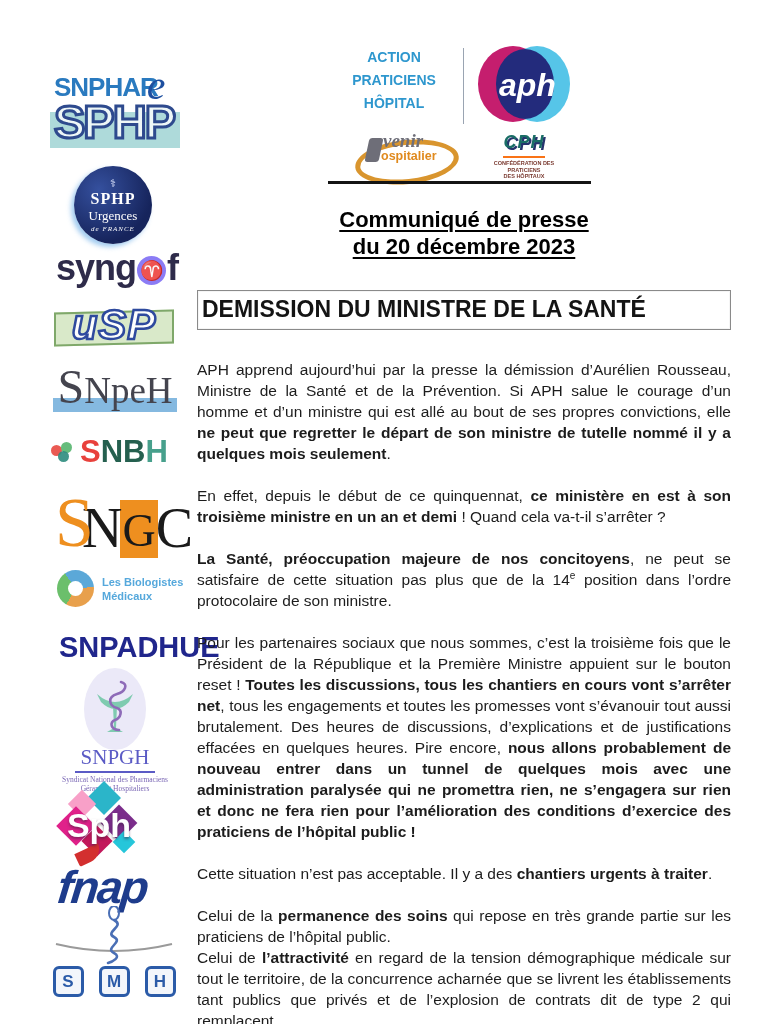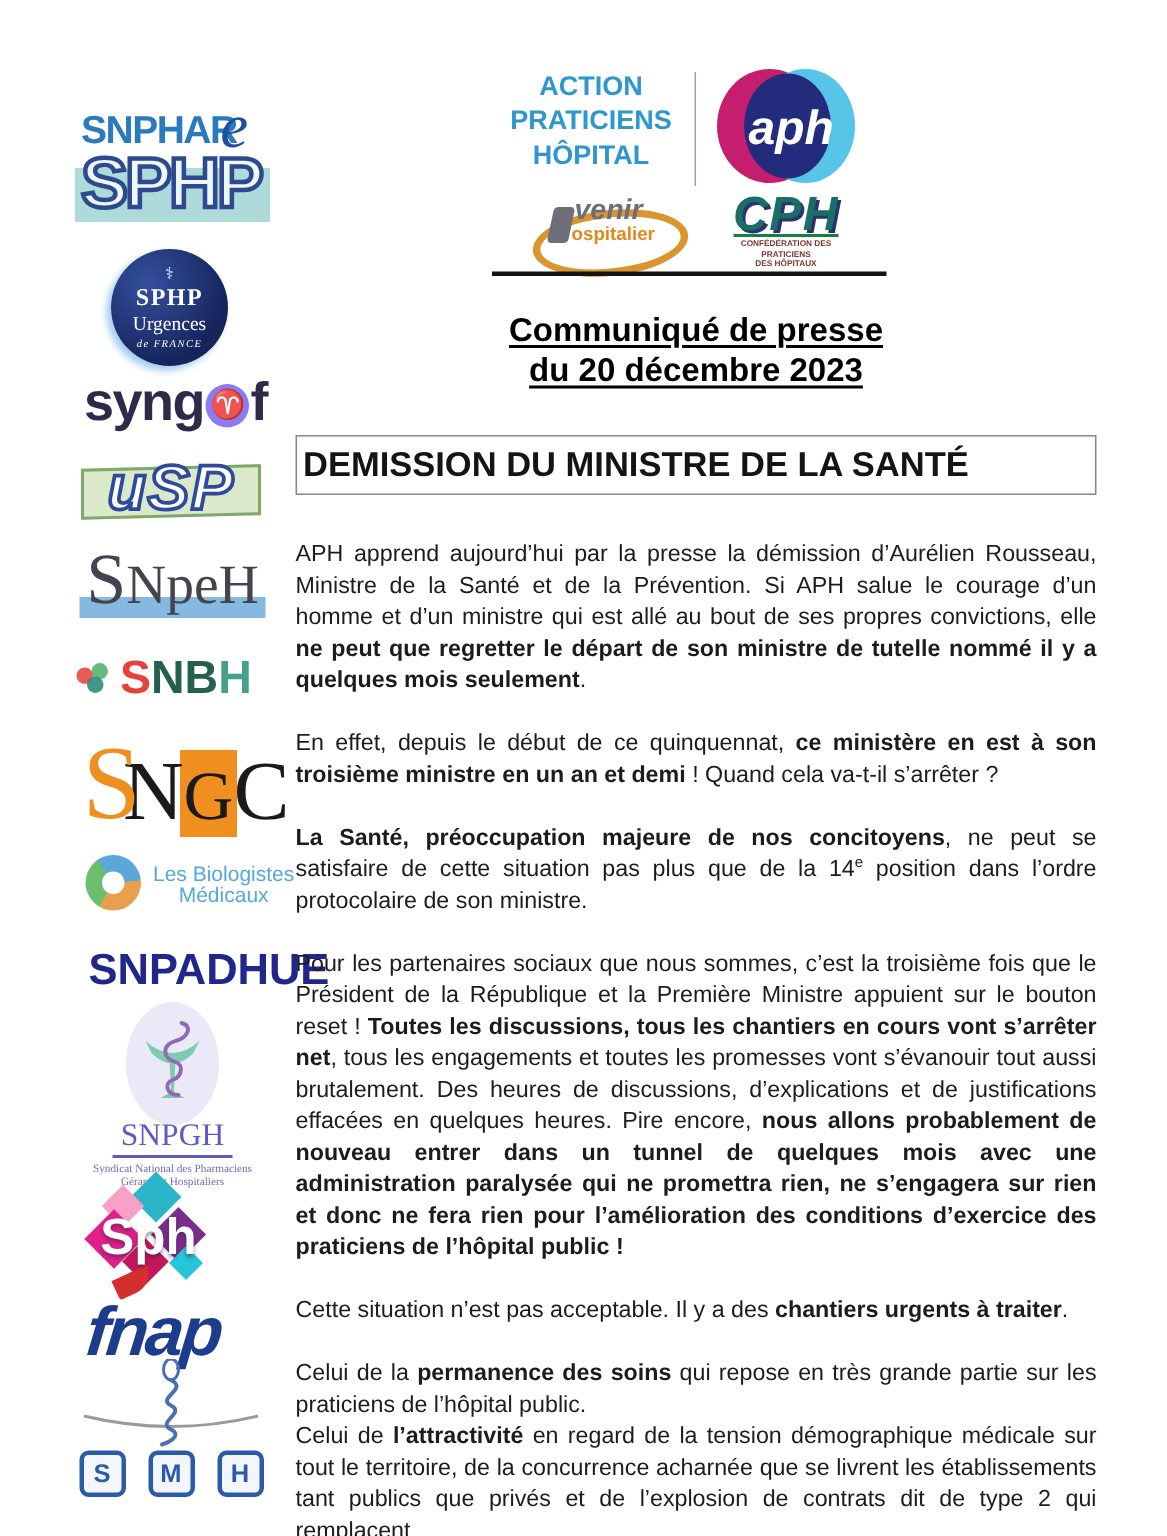--- a/index.html
+++ b/index.html
@@ -58,21 +58,21 @@
   .sngc .s{font-size:70px;line-height:70px;color:#ee8f1f;margin-right:-12px;z-index:2;}
   .sngc .n{font-size:56px;line-height:60px;z-index:1;}
   .sngc .g{font-size:46px;line-height:50px;background:#ee8f1f;padding:6px 2px 2px 2px;margin:0 -2px;}
   .sngc .c{font-size:56px;line-height:60px;}
 
   .biolm{top:570px;left:57px;display:flex;align-items:center;}
   .biolm .ring{position:relative;width:37px;height:37px;border-radius:50%;margin-right:8px;
         background:conic-gradient(from 210deg,#6bbf6b 0 115deg,#5ba8d8 115deg 235deg,#e8a04c 235deg 360deg);}
   .biolm .ring:after{content:"";position:absolute;left:11px;top:11px;width:15px;height:15px;
         border-radius:50%;background:#fff;}
-  .biolm .t{font-weight:normal;font-size:14px;line-height:14px;color:#55a8dc;text-align:center;}
+  .biolm .t{font-weight:bold;font-size:11px;line-height:14px;color:#55a8dc;}
 
   .snpadhue{top:631px;left:59px;font-weight:bold;font-size:29px;color:#20268c;letter-spacing:0;text-align:center;}
 
   .snpgh{top:668px;left:56px;width:118px;text-align:center;}
   .snpgh .oval{width:62px;height:82px;border-radius:50%;background:#ebe9f8;margin:0 auto;}
   .snpgh .oval svg{margin-top:8px;}
   .snpgh .ttl{font-family:"Liberation Serif",serif;font-size:21px;color:#5b5bc5;margin-top:-16px;
         position:relative;border-bottom:2px solid #5b5bc5;display:inline-block;padding:0 6px 1px;}
   .snpgh .sub{font-family:"Liberation Serif",serif;font-size:7.5px;line-height:9px;color:#7b68b5;margin-top:2px;}
 
@@ -94,35 +94,35 @@
 
   .smh{top:906px;left:52px;width:124px;text-align:center;}
   .smh .letters{display:flex;justify-content:center;gap:15px;margin-top:-6px;}
   .smh .box{width:25px;height:25px;border:3px solid #2b5ba8;border-radius:6px;color:#2b5ba8;
         font-weight:bold;font-size:17px;line-height:25px;background:#f3f6fb;}
 
   
   .main{position:absolute;left:197px;top:0;width:534px;}
   .hdr{position:relative;height:190px;}
   .org-title{position:absolute;left:141px;top:46px;width:112px;text-align:center;
-        font-weight:bold;font-size:18px;line-height:23px;color:#2e97ce;letter-spacing:0;}
+        font-weight:bold;font-size:14px;line-height:23px;color:#2e97ce;letter-spacing:0;}
   .vdiv{position:absolute;left:266px;top:48px;height:76px;width:1px;background:#9aa4b2;}
   .aphsvg{position:absolute;left:280px;top:44px;}
   .avenir{position:absolute;left:158px;top:130px;width:102px;height:50px;}
   .avenir .ellipse{position:absolute;left:0;top:10px;width:94px;height:34px;border:5px solid #d9952e;
         border-radius:50%;transform:rotate(-6deg);}
   .avenir .amark{position:absolute;left:12px;top:8px;width:14px;height:24px;background:#6e6e78;
         border-radius:3px;transform:skewX(-12deg);}
-  .avenir .venir{position:absolute;left:28px;top:0px;font-family:Liberation Sans, sans-serif;
+  .avenir .venir{position:absolute;left:28px;top:0px;font-family:Liberation Serif, serif;
         font-style:italic;font-weight:bold;font-size:19px;color:#6e6e78;}
   .avenir .osp{position:absolute;left:26px;top:19px;font-weight:bold;
         font-size:12.5px;color:#e08a1e;}
   .cph{position:absolute;left:282px;top:128px;width:90px;text-align:center;}
-  .cph .big{font-weight:bold;font-style:italic;font-size:32px;line-height:28px;color:#1a6e66;
-        text-shadow:2px 2px 0 #27346e;letter-spacing:1px;border-bottom:2px solid #15803d;display:inline-block;}
+  .cph .big{font-weight:bold;font-style:italic;font-size:18px;line-height:28px;color:#1a6e66;
+        text-shadow:2px 2px 0 #27346e;letter-spacing:1px;border-bottom:2px solid #f97316;display:inline-block;}
   .cph .sub{font-size:5.5px;line-height:6.5px;color:#7a3a30;margin-top:2px;font-weight:bold;}
   .hrule{position:absolute;left:131px;top:181px;width:263px;height:3px;background:#141414;}
 
   .press-title{margin-top:16px;text-align:center;font-weight:bold;font-size:22px;line-height:27px;
         color:#000000;}
   .press-title span{text-decoration:underline;text-decoration-thickness:2px;text-underline-offset:3px;}
 
   .headline{box-sizing:border-box;margin-top:30px;width:100%;border:1.5px solid #8a8a8a;
         box-shadow:inset 0 0 0 1px #f5f5f5;padding:5px 4px 6px;text-align:left;
         font-weight:bold;font-size:23px;color:#141414;}

